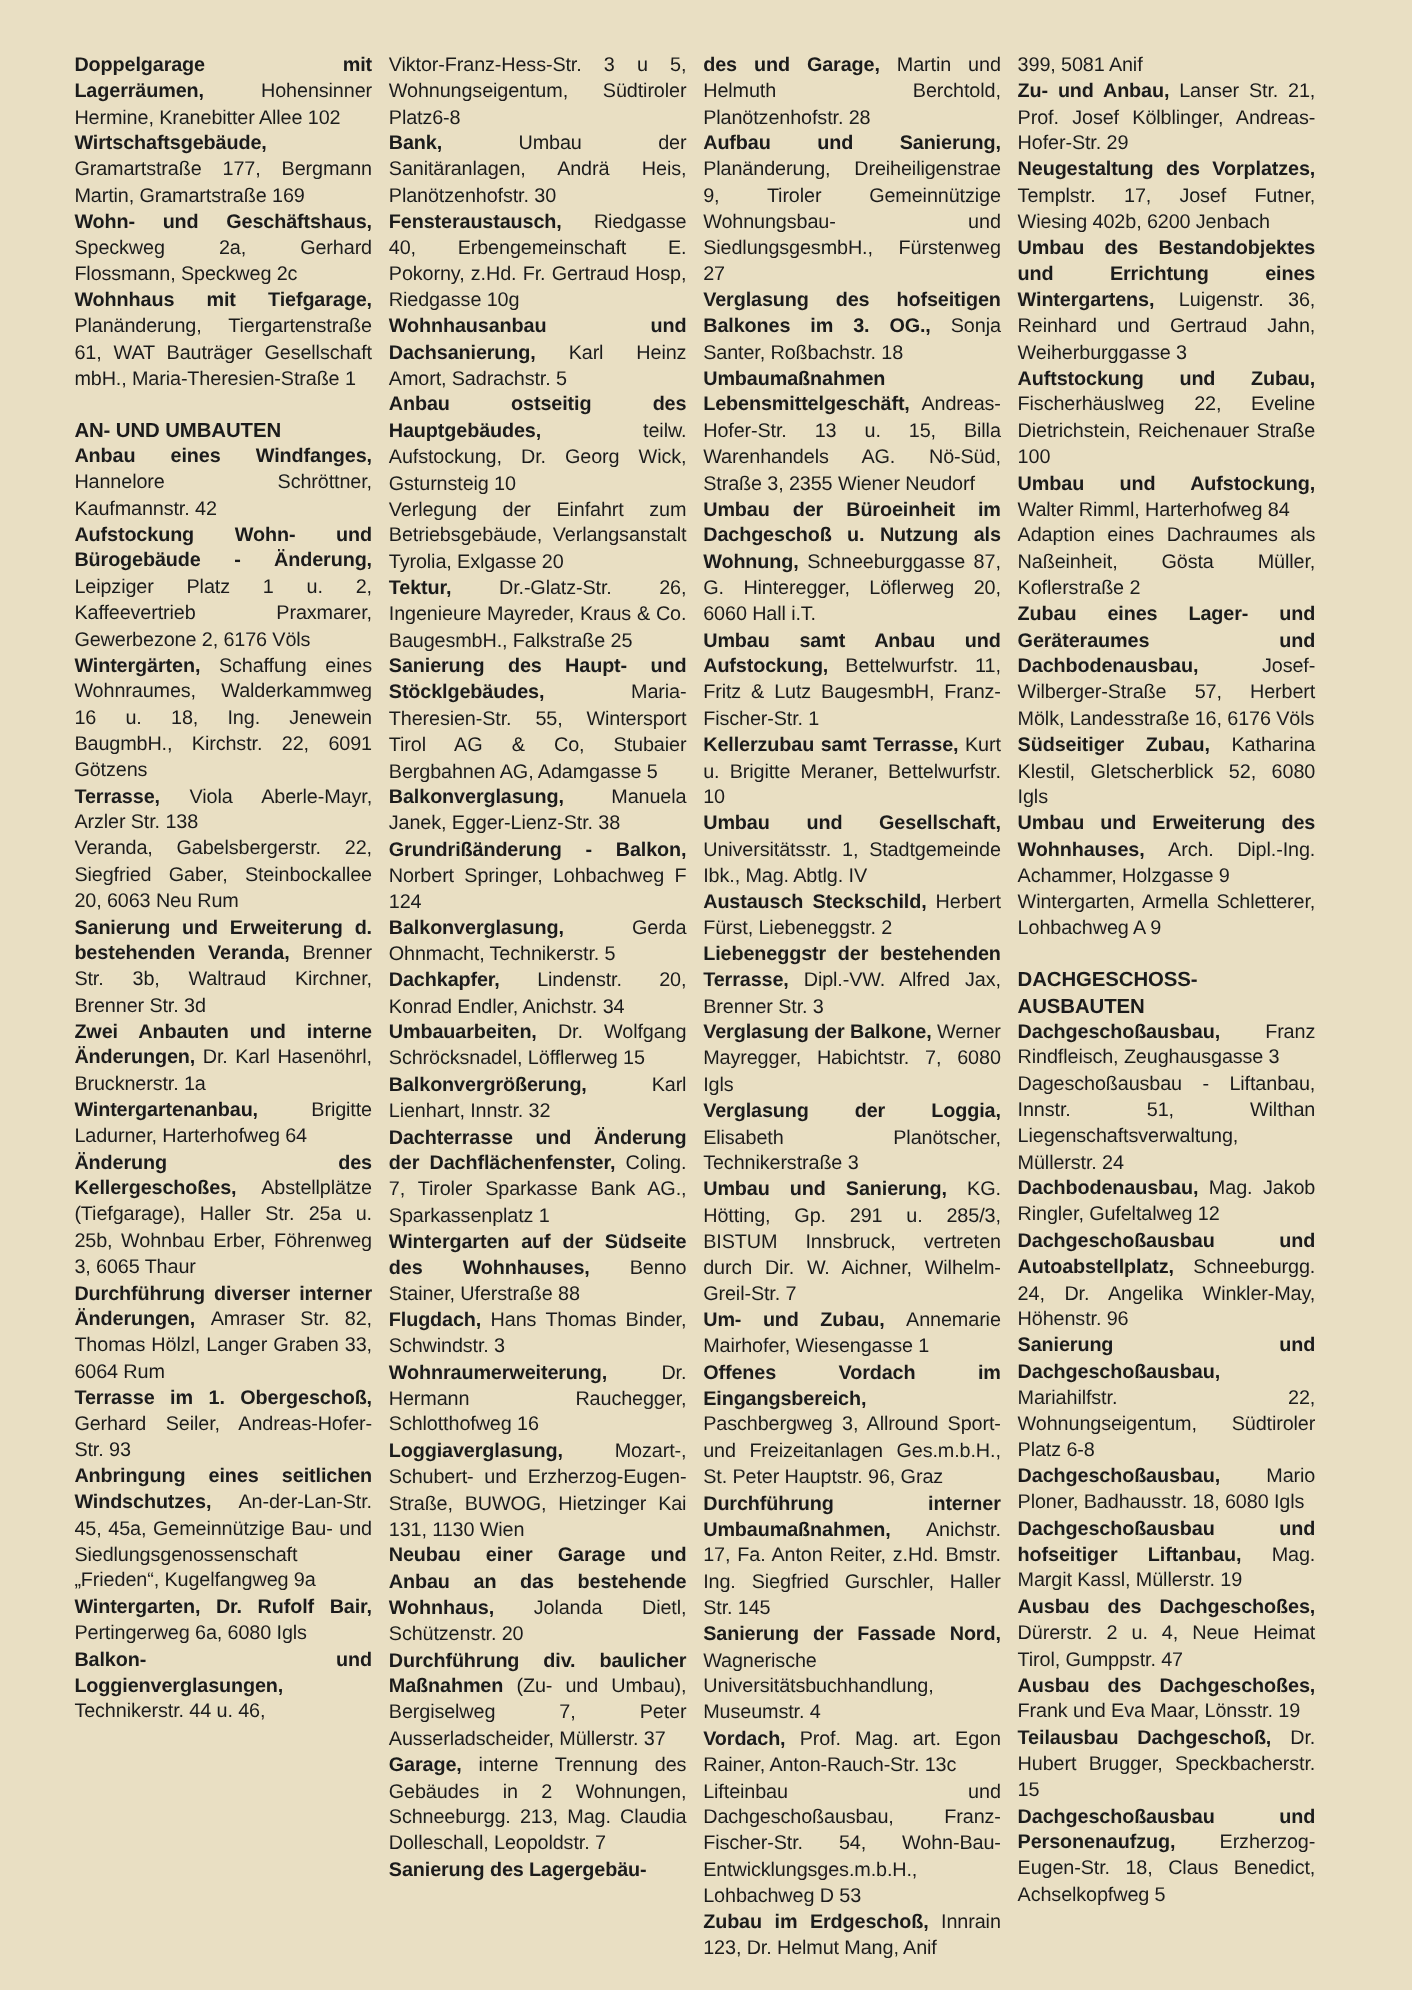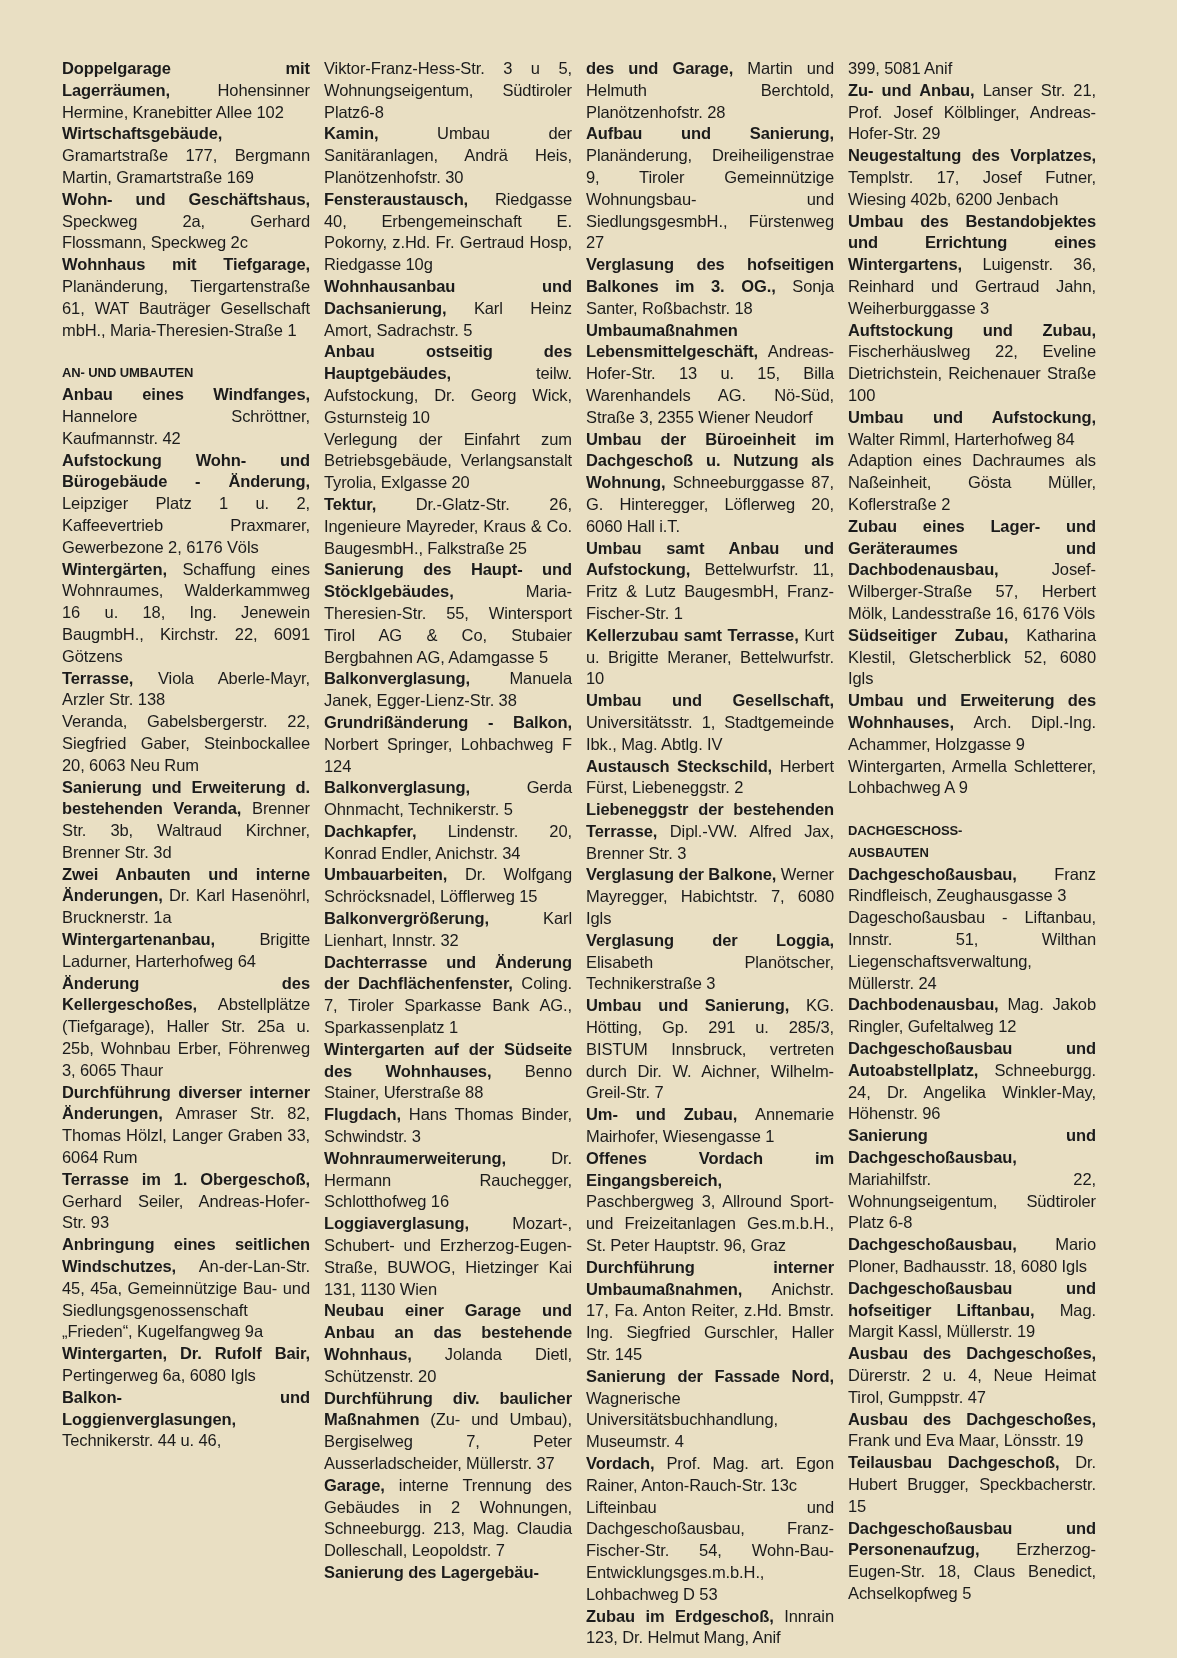--- a/index.html
+++ b/index.html
@@ -7,42 +7,42 @@
     width:1177px;height:1658px;
     background:#e9dfc3;
     color:#1b1b1b;
     font-family:"Liberation Sans","DejaVu Sans",sans-serif;
     position:relative;
     box-sizing:border-box;
   }
   .page{
     width:1177px;height:1460px;
     box-sizing:border-box;
-    padding:58px 60px 0 62px;
+    padding:44px 60px 0 62px;
     display:flex;flex-direction:column;
   }
   .columns{
     display:flex;
     gap:14px;
     align-items:flex-start;
     flex:1 1 auto;
   }
   .column{
     width:248px;
     flex:0 0 248px;
     font-size:16.5px;
     line-height:21.8px;
     text-align:justify;
     letter-spacing:-0.1px;
   }
   .entry{margin:0;}
   .entry strong{font-weight:700;}
   .section-heading{
     margin:21px 0 0 0;
-    font-size:13px;
+    font-size:17px;
     font-weight:700;
     white-space:pre-line;
     text-align:left;
   }
   .footer{
     height:88px;
     display:flex;
     align-items:center;
     position:relative;
     font-family:"Liberation Serif","DejaVu Serif",serif;
@@ -69,21 +69,21 @@
         <p class="entry"><strong>Wintergartenanbau, </strong><span>Brigitte Ladurner, Harterhofweg 64</span></p>
         <p class="entry"><strong>Änderung des Kellergeschoßes, </strong><span>Abstellplätze (Tiefgarage), Haller Str. 25a u. 25b, Wohnbau Erber, Föhrenweg 3, 6065 Thaur</span></p>
         <p class="entry"><strong>Durchführung diverser interner Änderungen, </strong><span>Amraser Str. 82, Thomas Hölzl, Langer Graben 33, 6064 Rum</span></p>
         <p class="entry"><strong>Terrasse im 1. Obergeschoß, </strong><span>Gerhard Seiler, Andreas-Hofer-Str. 93</span></p>
         <p class="entry"><strong>Anbringung eines seitlichen Windschutzes, </strong><span>An-der-Lan-Str. 45, 45a, Gemeinnützige Bau- und Siedlungsgenossenschaft „Frieden“, Kugelfangweg 9a</span></p>
         <p class="entry"><strong>Wintergarten, Dr. Rufolf Bair, </strong><span>Pertingerweg 6a, 6080 Igls</span></p>
         <p class="entry"><strong>Balkon- und Loggienverglasungen, </strong><span>Technikerstr. 44 u. 46,</span></p>
       </div>
       <div class="column">
         <p class="entry"><span>Viktor-Franz-Hess-Str. 3 u 5, Wohnungseigentum, Südtiroler Platz6-8</span></p>
-        <p class="entry"><strong>Kamin, </strong><span>Umbau der Sanitäranlagen, Andrä Heis, Planötzenhofstr. 30</span></p>
+        <p class="entry"><strong>Bank, </strong><span>Umbau der Sanitäranlagen, Andrä Heis, Planötzenhofstr. 30</span></p>
         <p class="entry"><strong>Fensteraustausch, </strong><span>Riedgasse 40, Erbengemeinschaft E. Pokorny, z.Hd. Fr. Gertraud Hosp, Riedgasse 10g</span></p>
         <p class="entry"><strong>Wohnhausanbau und Dachsanierung, </strong><span>Karl Heinz Amort, Sadrachstr. 5</span></p>
         <p class="entry"><strong>Anbau ostseitig des Hauptgebäudes, </strong><span>teilw. Aufstockung, Dr. Georg Wick, Gsturnsteig 10</span></p>
         <p class="entry"><span>Verlegung der Einfahrt zum Betriebsgebäude, Verlangsanstalt Tyrolia, Exlgasse 20</span></p>
         <p class="entry"><strong>Tektur, </strong><span>Dr.-Glatz-Str. 26, Ingenieure Mayreder, Kraus &amp; Co. BaugesmbH., Falkstraße 25</span></p>
         <p class="entry"><strong>Sanierung des Haupt- und Stöcklgebäudes, </strong><span>Maria-Theresien-Str. 55, Wintersport Tirol AG &amp; Co, Stubaier Bergbahnen AG, Adamgasse 5</span></p>
         <p class="entry"><strong>Balkonverglasung, </strong><span>Manuela Janek, Egger-Lienz-Str. 38</span></p>
         <p class="entry"><strong>Grundrißänderung - Balkon, </strong><span>Norbert Springer, Lohbachweg F 124</span></p>
         <p class="entry"><strong>Balkonverglasung, </strong><span>Gerda Ohnmacht, Technikerstr. 5</span></p>
         <p class="entry"><strong>Dachkapfer, </strong><span>Lindenstr. 20, Konrad Endler, Anichstr. 34</span></p>

